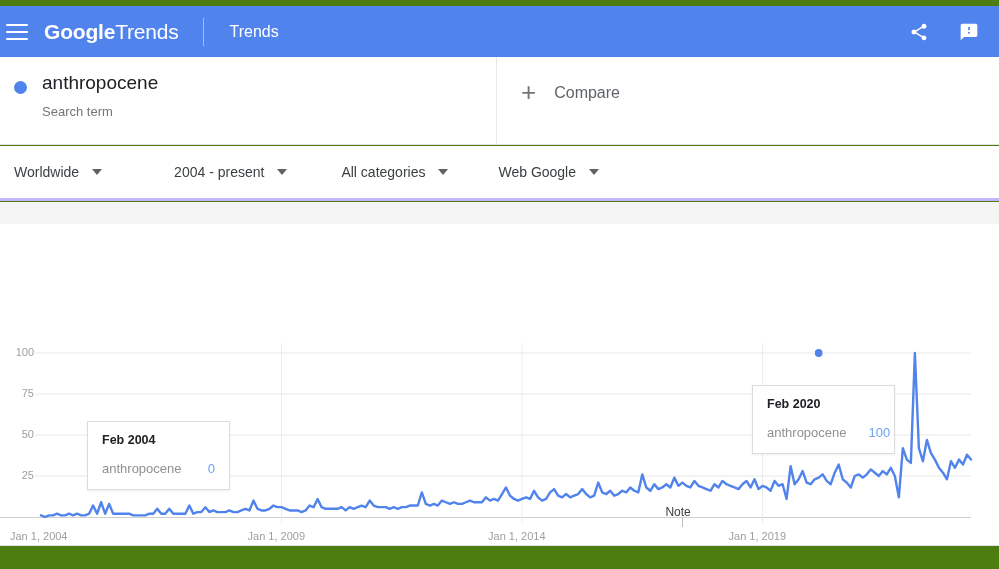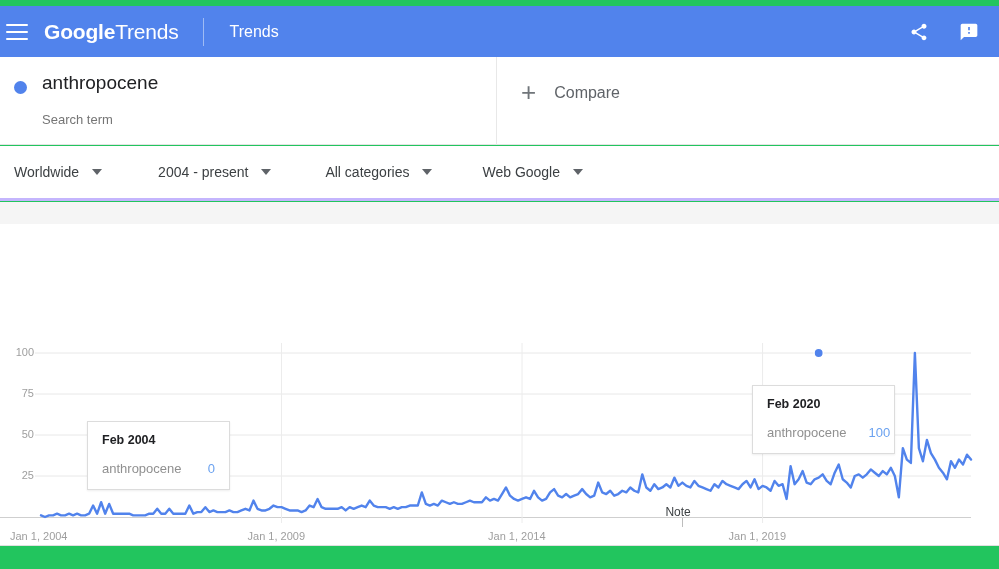--- a/index.html
+++ b/index.html
@@ -3,21 +3,21 @@
 <meta charset="utf-8">
 <style>
   * { box-sizing: border-box; }
   html, body {
     margin: 0; padding: 0;
     width: 999px; height: 569px;
     background: #ffffff;
     font-family: "Liberation Sans", sans-serif;
     overflow: hidden;
   }
-  #root { position: relative; width: 999px; height: 569px; background:#22c55e; }
+  #root { position: relative; width: 999px; height: 569px; background:#4d7c0f; }
 
   
   .topbar {
     position: absolute; left: 0; top: 6px; width: 999px; height: 51px;
     background: #5183ec;
     display: flex; align-items: center;
   }
   .hamburger {
     width: 22px; height: 16px; margin-left: 6px; margin-right: 16px;
     display: flex; flex-direction: column; justify-content: space-between;
@@ -42,34 +42,34 @@
     display:flex; background:#fff;
     border-bottom: 1px solid #e4e4e4;
   }
   .termcell {
     width: 497px; height: 88px; display:flex; align-items:flex-start;
     padding: 15px 0 0 14px; border-right: 1px solid #e8e8e8; position:relative;
   }
   .dot { width: 13px; height: 13px; border-radius: 50%; background:#5183ec; margin-top: 9px; margin-right: 15px; flex:none; }
   .termtexts { display:flex; flex-direction:column; }
   .termtitle { font-size: 19px; color: #202124; line-height: 22px; }
-  .termsub { font-size: 13px; color: #757575; margin-top: 18px; }
+  .termsub { font-size: 13px; color: #757575; margin-top: 10px; }
   .comparecell { flex:1; display:flex; align-items:flex-start; padding: 25px 0 0 24px; }
   .plus { font-size: 26px; color:#70757a; line-height: 20px; font-weight: 300; margin-right: 18px; }
   .comparelbl { font-size: 16px; color:#5f6368; line-height:22px; }
 
   
   .filterbar {
     position:absolute; left:0; top:146px; width:999px; height: 55px;
     display:flex; align-items:center; background:#fff;
     border-bottom: 3px solid #c4b5fd;
   }
   .filter { display:flex; align-items:center; cursor:pointer; color:#3c4043; font-size: 14px; }
   .f1 { margin-left: 14px; }
-  .f2 { margin-left: 56px; align-items: center; }
+  .f2 { margin-left: 72px; align-items: center; }
   .f3 { margin-left: 54px; }
   .f4 { margin-left: 50px; }
   .caret {
     width:0;height:0;border-left:5px solid transparent;border-right:5px solid transparent;
     border-top:6px solid #5f6368; margin-left: 13px;
   }
 
   
   .greygap { position:absolute; left:0; top:202px; width:999px; height: 22px; background:#f5f5f5; }
 

